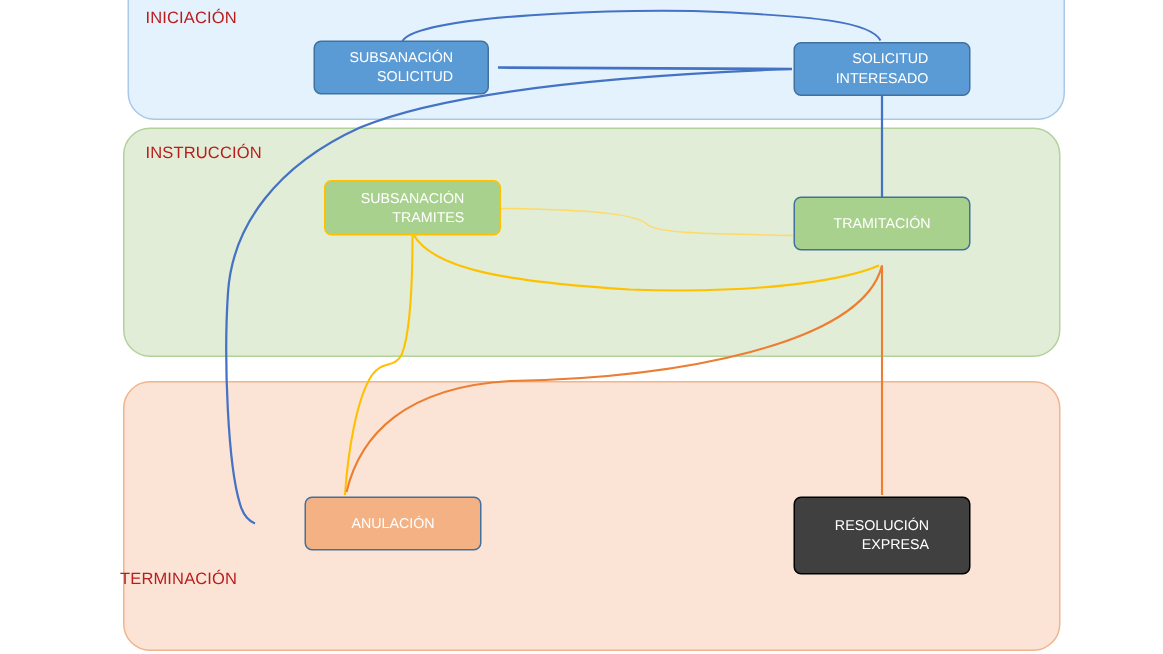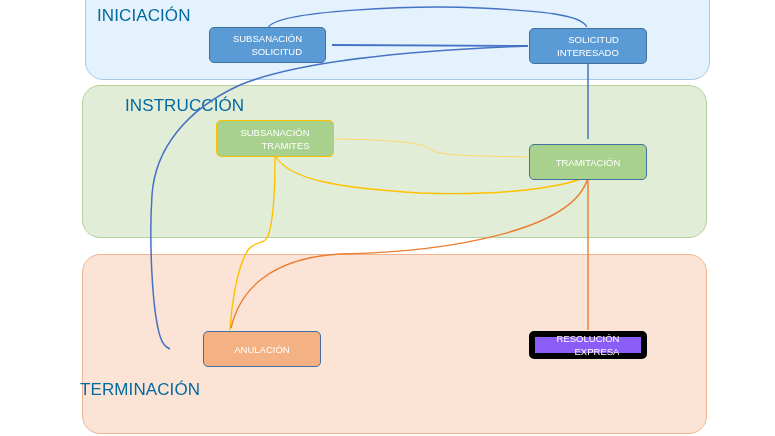--- a/index.html
+++ b/index.html
@@ -1,30 +1,30 @@
 <!DOCTYPE html>
 <html><head>
 <meta charset="utf-8">
 <style>
   html, body { margin:0; padding:0; background:#ffffff; }
   body { width:775px; height:436px; position:relative; overflow:hidden; font-family:"Liberation Sans", "DejaVu Sans", sans-serif; }
   .lane { position:absolute; border-radius:18px; box-sizing:border-box; }
-  .lane-label { position:absolute; font-size:17px; color:#0369a1; letter-spacing:0.1px; }
+  .lane-label { position:absolute; font-size:11px; color:#b91c1c; letter-spacing:0.1px; }
   .node { position:absolute; box-sizing:border-box; border-radius:5px; display:flex; align-items:center; justify-content:center; text-align:right; color:#ffffff; font-size:9.5px; line-height:13px; white-space:pre-line; }
   svg.edges { position:absolute; left:0; top:0; width:775px; height:436px; pointer-events:none; }
   svg.edges path { fill:none; }
 </style>
 </head>
 <body>
 
 <div class="lane" style="left:85px;top:-20px;width:625px;height:100px;background:#e3f2fc;border:1px solid #a9c9e6;"></div>
 <div class="lane-label" style="left:97px;top:6px;">INICIACIÓN</div>
 
 <div class="lane" style="left:82px;top:85px;width:625px;height:153px;background:#e1edd6;border:1px solid #b3d29b;"></div>
-<div class="lane-label" style="left:97px;top:96px;margin-left:28px;">INSTRUCCIÓN</div>
+<div class="lane-label" style="left:97px;top:96px;">INSTRUCCIÓN</div>
 
 <div class="lane" style="left:82px;top:254px;width:625px;height:180px;background:#fbe4d6;border:1px solid #f1b48c;"></div>
 <div class="lane-label" style="left:80px;top:380px;">TERMINACIÓN</div>
 
 <svg class="edges" viewBox="0 0 775 436">
   <defs>
     <marker id="ah-blue" markerWidth="6" markerHeight="6" refX="5" refY="3" orient="auto" markerUnits="userSpaceOnUse">
       <path d="M0,0 L6,3 L0,6 Z" fill="#4472c4"></path>
     </marker>
     <marker id="ah-yellow" markerWidth="6" markerHeight="6" refX="5" refY="3" orient="auto" markerUnits="userSpaceOnUse">
@@ -53,16 +53,16 @@
 
   <path d="M588,177 L588,330" stroke="#ed7d31" stroke-width="1.4" marker-end="url(#ah-orange)"></path>
 </svg>
 
 <div class="node" style="left:209px;top:27px;width:117px;height:36px;background:#5b9bd5;border:1px solid #41719c;">SUBSANACIÓN
 SOLICITUD</div>
 <div class="node" style="left:529px;top:28px;width:118px;height:36px;background:#5b9bd5;border:1px solid #41719c;">SOLICITUD
 INTERESADO</div>
 <div class="node" style="left:216px;top:120px;width:118px;height:37px;background:#a9d18e;border:1.5px solid #ffc000;">SUBSANACIÓN
 TRAMITES</div>
-<div class="node" style="left:529px;top:144px;width:118px;height:36px;background:#a9d18e;border:1px solid #41719c;">TRAMITACIÓN</div>
+<div class="node" style="left:529px;top:131px;width:118px;height:36px;background:#a9d18e;border:1px solid #41719c;">TRAMITACIÓN</div>
 <div class="node" style="left:170px;top:331px;width:118px;height:36px;background:#f4b183;border:1px solid #41719c;margin-left:33px;">ANULACIÓN</div>
-<div class="node" style="left:529px;top:331px;width:118px;height:28px;background:#8b5cf6;border:6px solid #000000;">RESOLUCIÓN
+<div class="node" style="left:529px;top:331px;width:118px;height:52px;background:#404040;border:1px solid #000000;">RESOLUCIÓN
 EXPRESA</div>
 
 </body></html>

